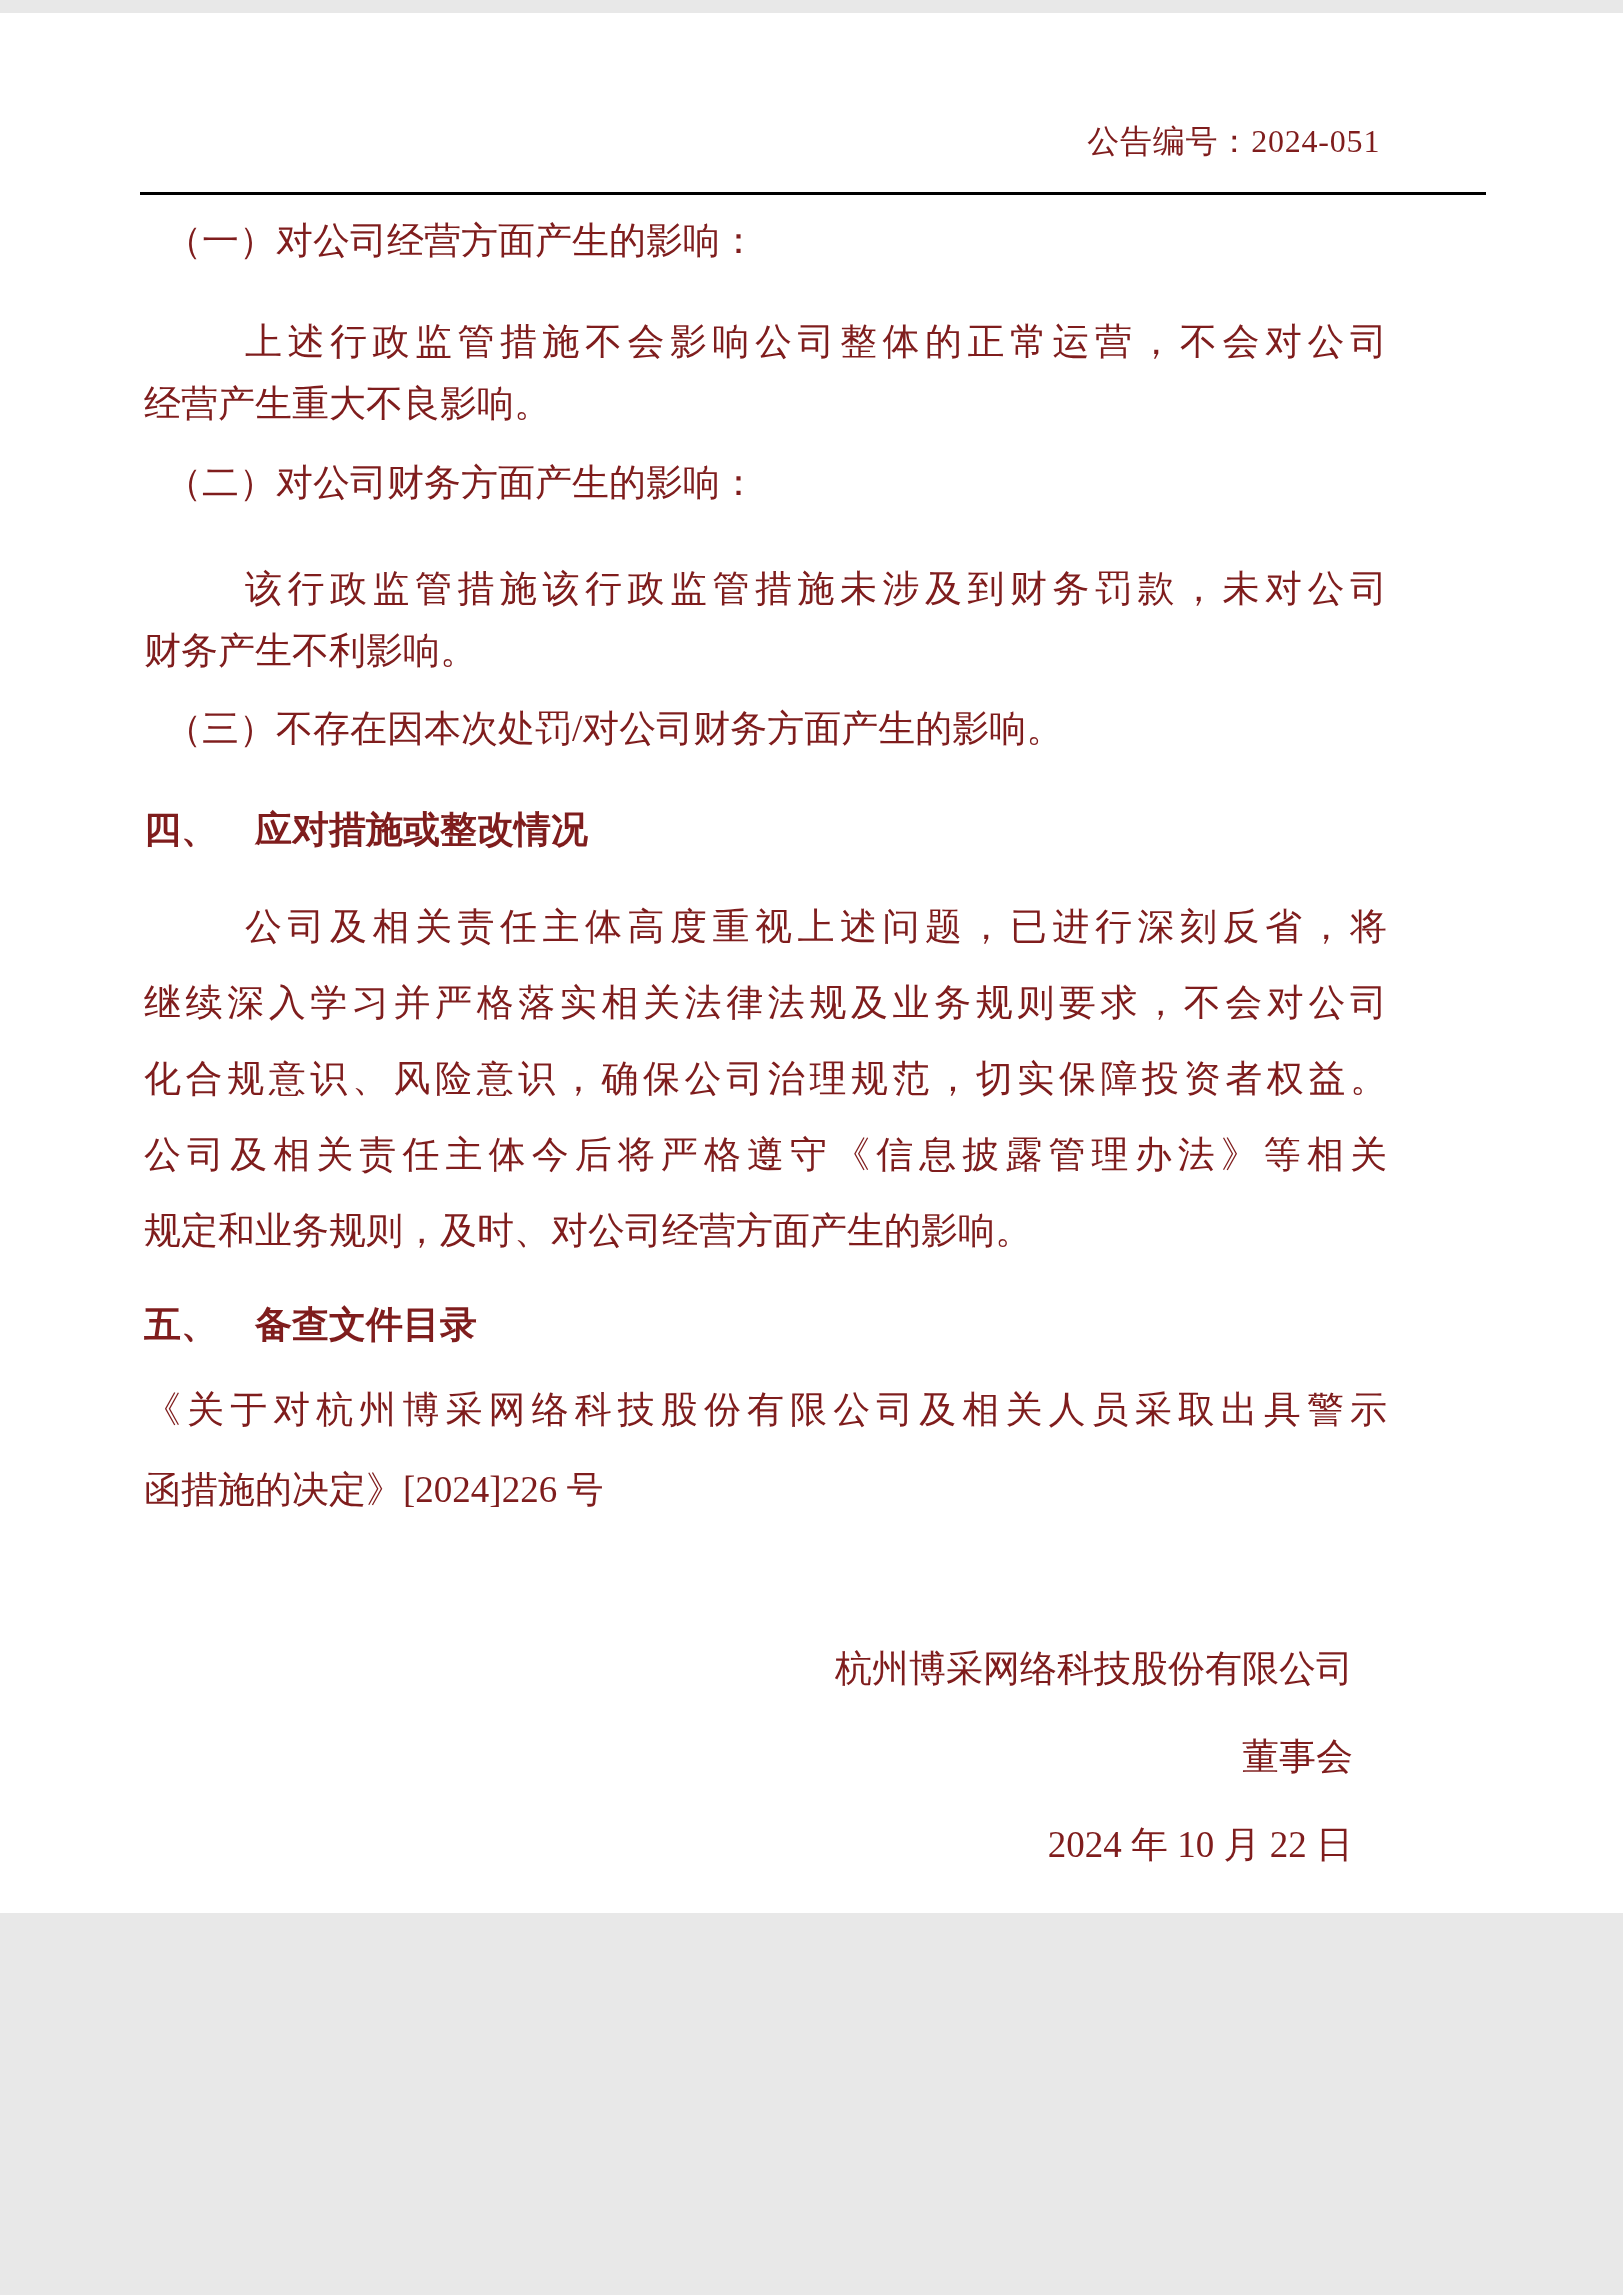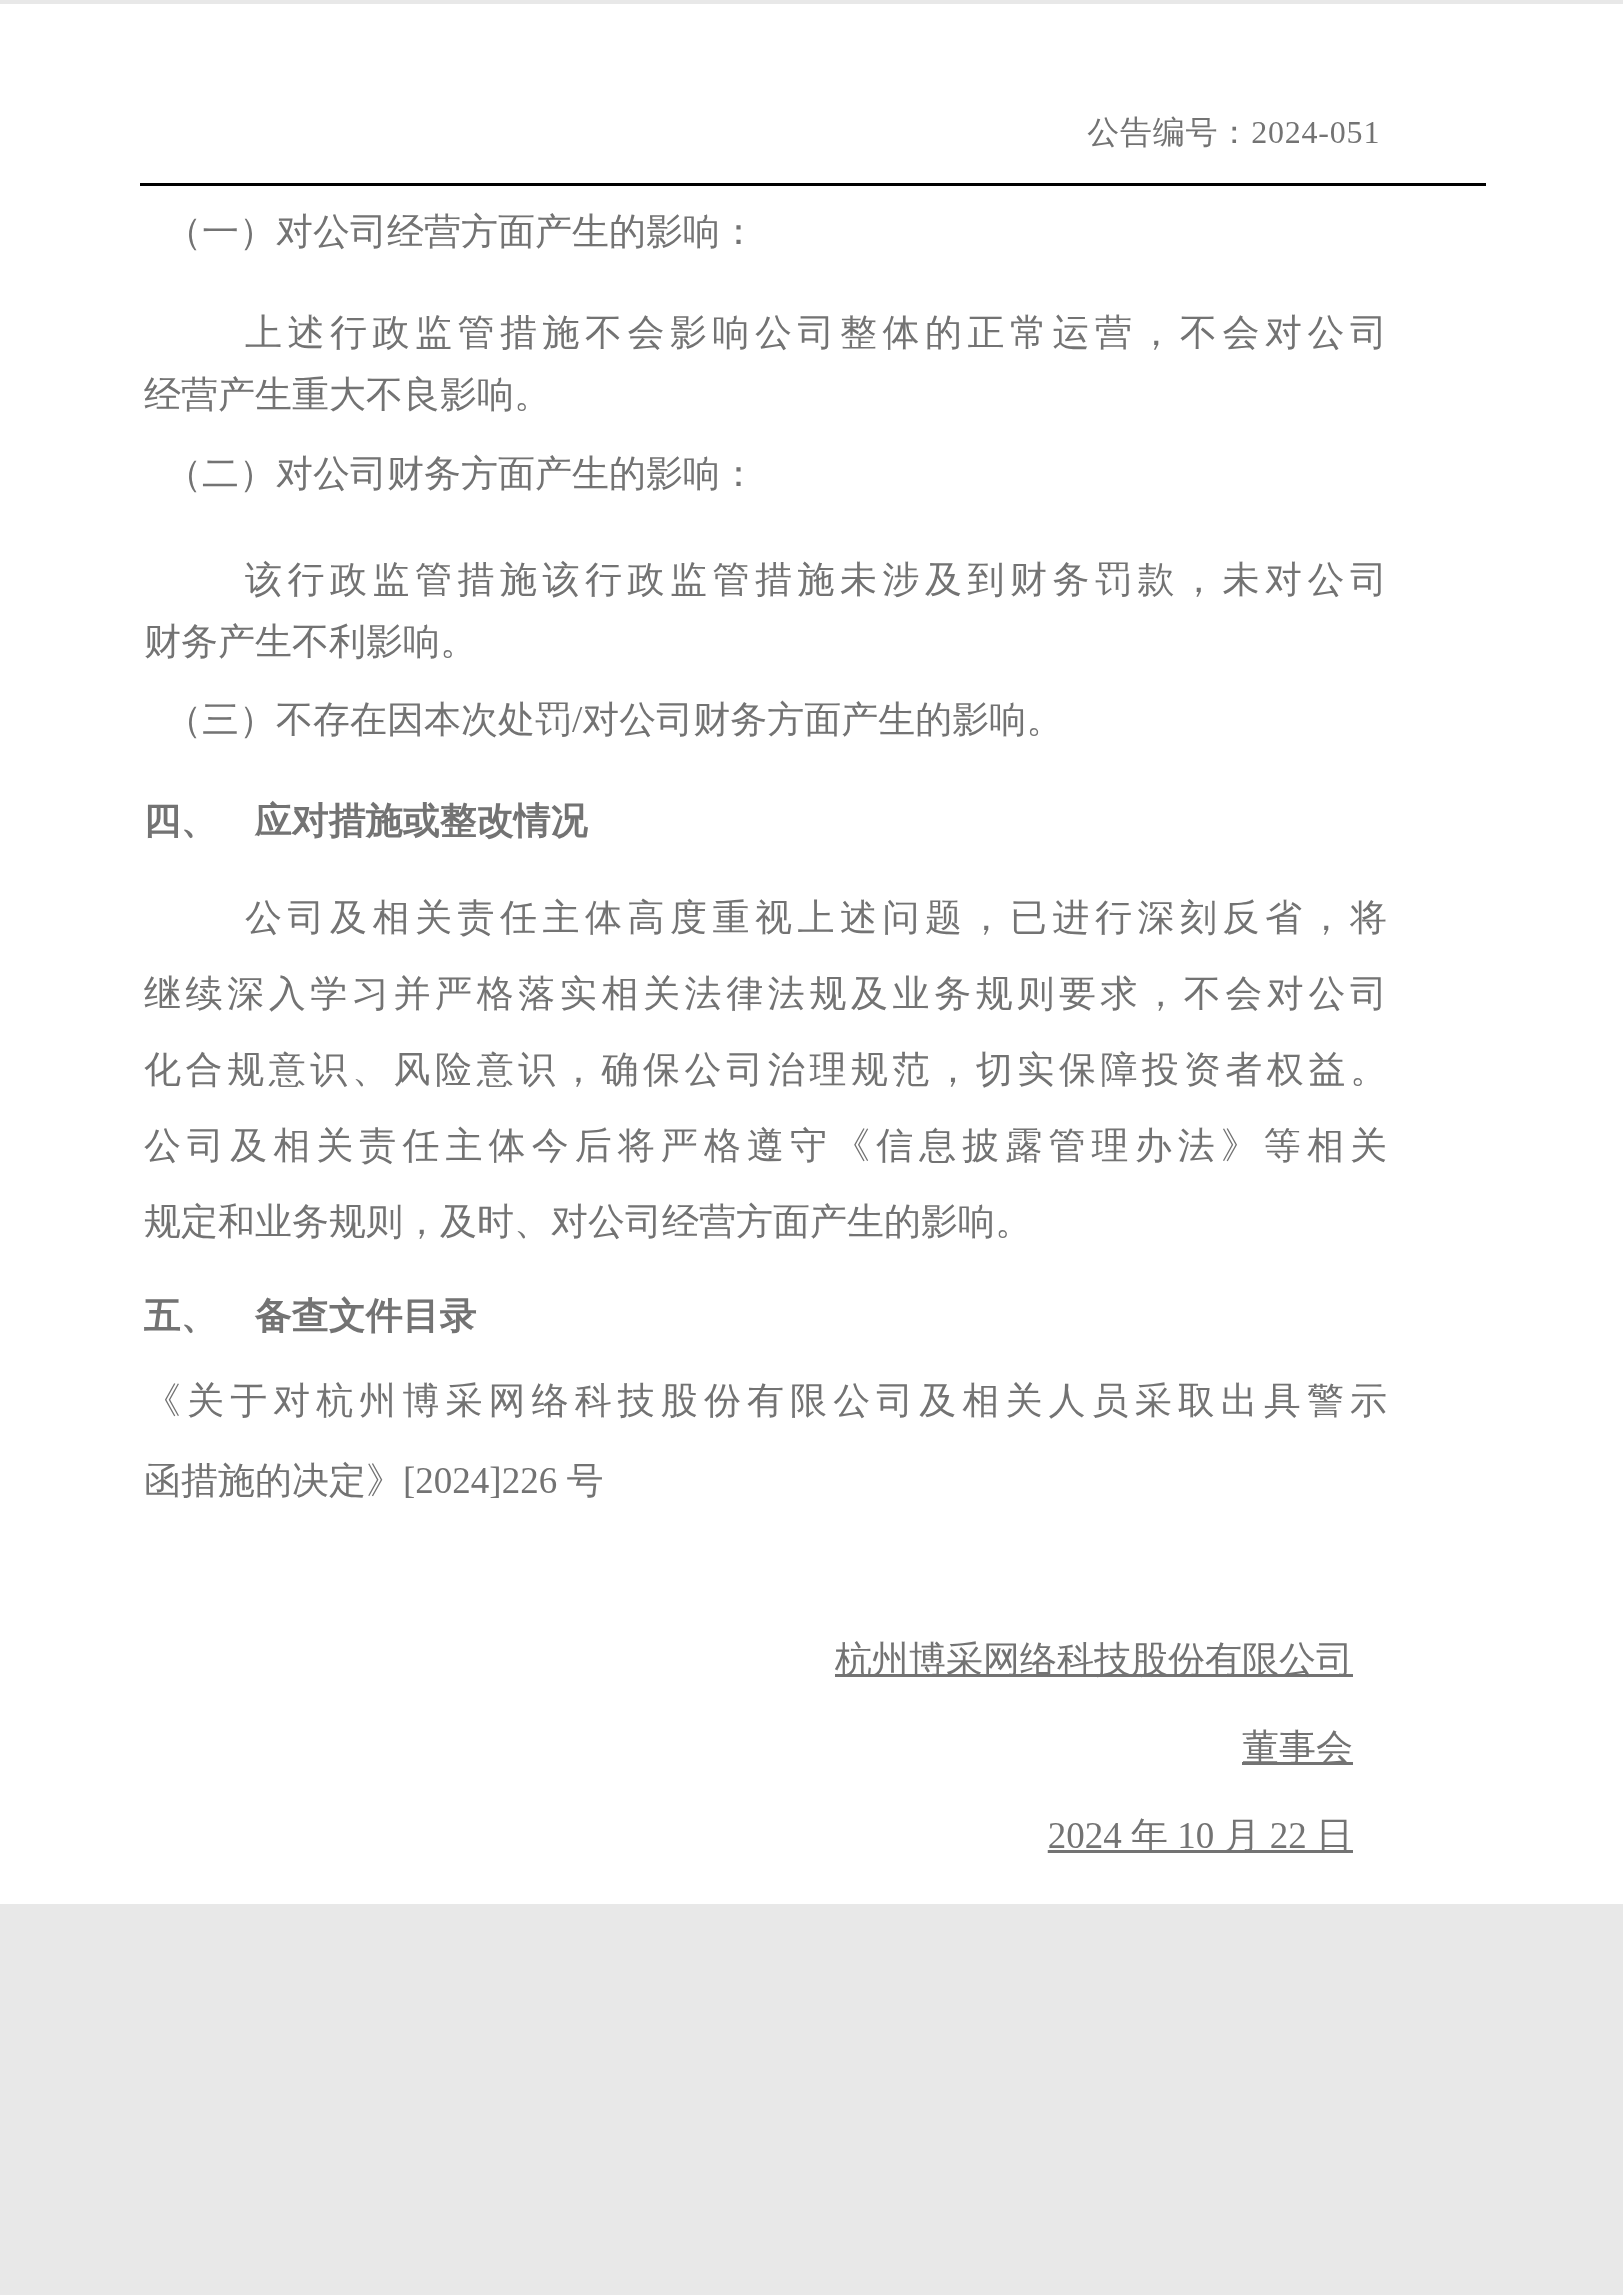--- a/index.html
+++ b/index.html
@@ -1,25 +1,25 @@
 <!DOCTYPE html>
 <html style="font-size:13.5px"><head>
 <meta charset="utf-8">
 <style>
   html, body { margin: 0; padding: 0; background: #e8e8e8; }
   .page {
     position: relative;
     width: 1623px;
     height: 1900px;
     background: #ffffff;
-    color: #737373;
+    color: #7f1d1d;
     font-family: "Liberation Serif", "DejaVu Serif", serif;
     font-size: 37px;
     overflow: hidden;
-    margin: 4px auto;
+    margin: 13px auto;
   }
   .hdr {
     margin: 108px 0 0 144px;
     width: 1243px;
     text-align: right;
     font-size: 32px;
     line-height: 41px;
     padding-right: 6.8px;
     box-sizing: border-box;
     letter-spacing: 0.8px;
@@ -50,21 +50,21 @@
   .mt30 { margin-top: 25px; }
   .mt38 { margin-top: 32px; }
   .mt44 { margin-top: 37px; }
   .mt9  { margin-top: 7.6px; }
   .sig {
     margin-top: 95px;
     text-align: right;
     padding-right: 34px;
     box-sizing: border-box;
   }
-  .sig .sline { line-height: 88px; text-decoration: underline; }
+  .sig .sline { line-height: 88px; }
 </style>
 </head>
 <body>
 
 <div class="page">
 
   <div class="hdr">公告编号：2024-051</div>
 
   <div class="rule"></div>
 

